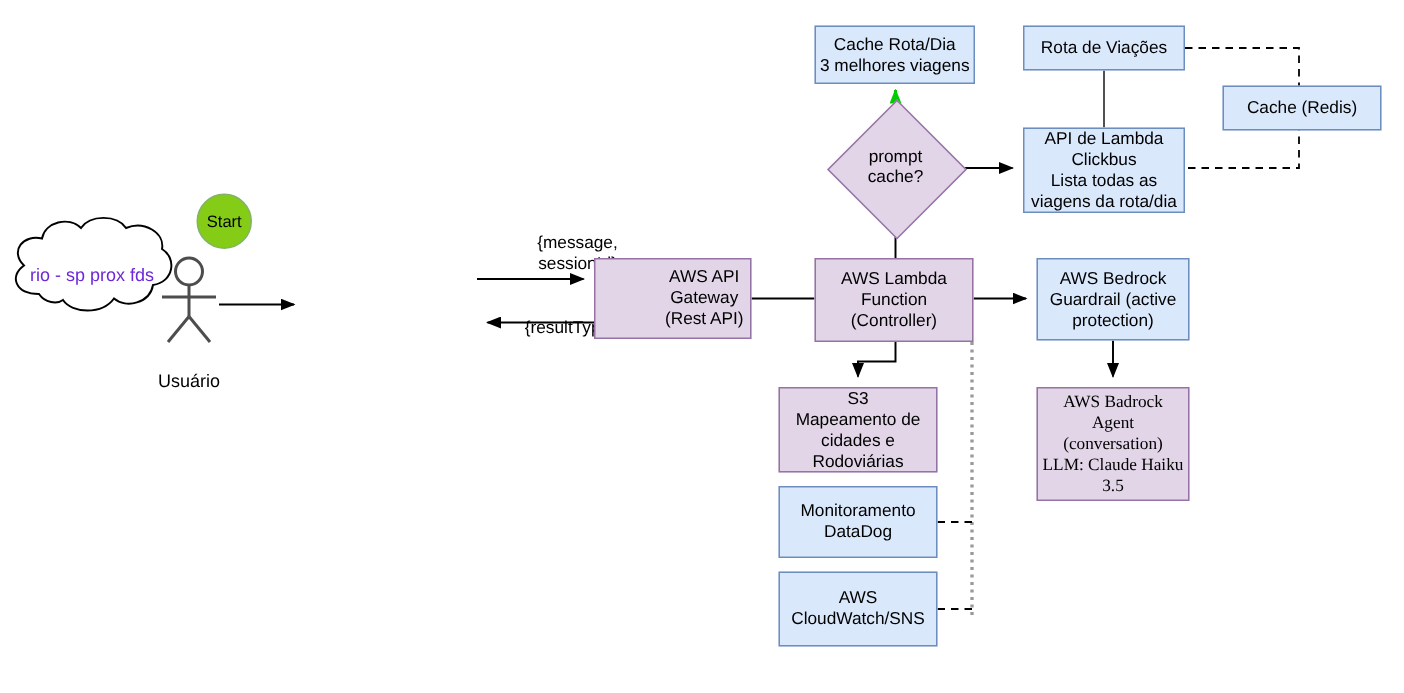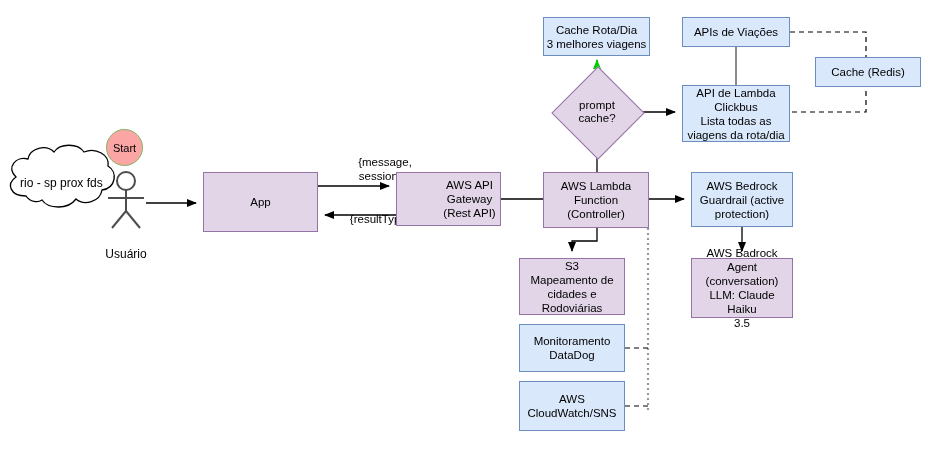--- a/index.html
+++ b/index.html
@@ -31,23 +31,24 @@
   .blue {
     background: #dae8fc;
     border: 1px solid #6c8ebf;
     text-align: center;
   }
   .purple {
     background: #e1d5e7;
     border: 1px solid #9673a6;
   }
   .green-circle {
-    background: #fca5a5;
+    background: #84cc16;
     border: 1px solid #82b366;
     border-radius: 50%;
+    margin-left: 25px;
   }
   .diamond-label {
     position: absolute;
     display: flex;
     align-items: center;
     justify-content: center;
     text-align: center;
     font-size: 11.5px;
     line-height: 13px;
     color: #000000;
@@ -74,21 +75,21 @@
     position: absolute;
     left: 0;
     top: 0;
     width: 936px;
     height: 462px;
     pointer-events: none;
   }
   .cloud-text {
     position: absolute;
     font-size: 12px;
-    color: #000000;
+    color: #6d28d9;
     text-align: center;
     white-space: nowrap;
   }
 </style>
 </head>
 <body>
 
 <div id="canvas">
 
   <svg class="layer" viewBox="0 0 936 462">
@@ -150,21 +151,20 @@
     <line x1="625" y1="348" x2="648" y2="348" stroke="#000000" stroke-width="1.2" stroke-dasharray="5,4"></line>
     <line x1="625" y1="406" x2="648" y2="406" stroke="#000000" stroke-width="1.2" stroke-dasharray="5,4"></line>
   </svg>
 
   <div class="node green-circle" style="left:106px; top:129px; width:37px; height:37px; font-size:11px;">Start</div>
 
   <div class="cloud-text" style="left:20px; top:176px; width:80px;">rio - sp prox fds</div>
 
   <div class="plain-label" style="left:96px; top:231px; width:60px;margin-top:16px;">Usuário</div>
 
-  <div class="node purple" style="left:203px; top:172px; width:115px; height:60px;">App</div>
 
   <div class="edge-label" style="left:318px; top:155px; width:78px;">{message,
 sessionId}</div>
 
   <div class="edge-label" style="left:314px; top:212px; width:86px;">{resultType...}</div>
 
   <div class="node purple" style="left:396px; top:172px; width:105px; height:54px;padding-left:44px;">AWS API Gateway
 (Rest API)</div>
 
   <div class="node purple" style="left:543px; top:172px; width:106px; height:56px;">AWS Lambda
@@ -172,34 +172,34 @@
 (Controller)</div>
 
   <div style="position:absolute; left:565px; top:80px; width:64px; height:64px;
               background:#e1d5e7; border:1px solid #9673a6; transform:rotate(45deg);"></div>
   <div class="diamond-label" style="left:565px; top:80px; width:64px; height:64px;">prompt
 cache?</div>
 
   <div class="node blue" style="left:543px; top:17px; width:107px; height:39px;">Cache Rota/Dia
 3 melhores viagens</div>
 
-  <div class="node blue" style="left:682px; top:17px; width:108px; height:30px;">APIs de Viações</div>
+  <div class="node blue" style="left:682px; top:17px; width:108px; height:30px;">Rota de Viações</div>
 
   <div class="node blue" style="left:682px; top:85px; width:108px; height:57px;">API de Lambda
 Clickbus
 Lista todas as
 viagens da rota/dia</div>
 
   <div class="node blue" style="left:691px; top:172px; width:102px; height:55px;">AWS Bedrock
 Guardrail (active
 protection)</div>
 
   <div class="node blue" style="left:815px; top:57px; width:106px; height:30px;">Cache (Redis)</div>
 
-  <div class="node purple" style="left:691px; top:258px; width:102px; height:60px;">AWS Badrock Agent
+  <div class="node purple" style="left:691px; top:258px; width:102px; height:76px;font-family:Liberation Serif, serif;">AWS Badrock Agent
 (conversation)
 LLM: Claude Haiku
 3.5</div>
 
   <div class="node purple" style="left:519px; top:258px; width:106px; height:57px;">S3
 Mapeamento de
 cidades e
 Rodoviárias</div>
 
   <div class="node blue" style="left:519px; top:324px; width:106px; height:48px;">Monitoramento

